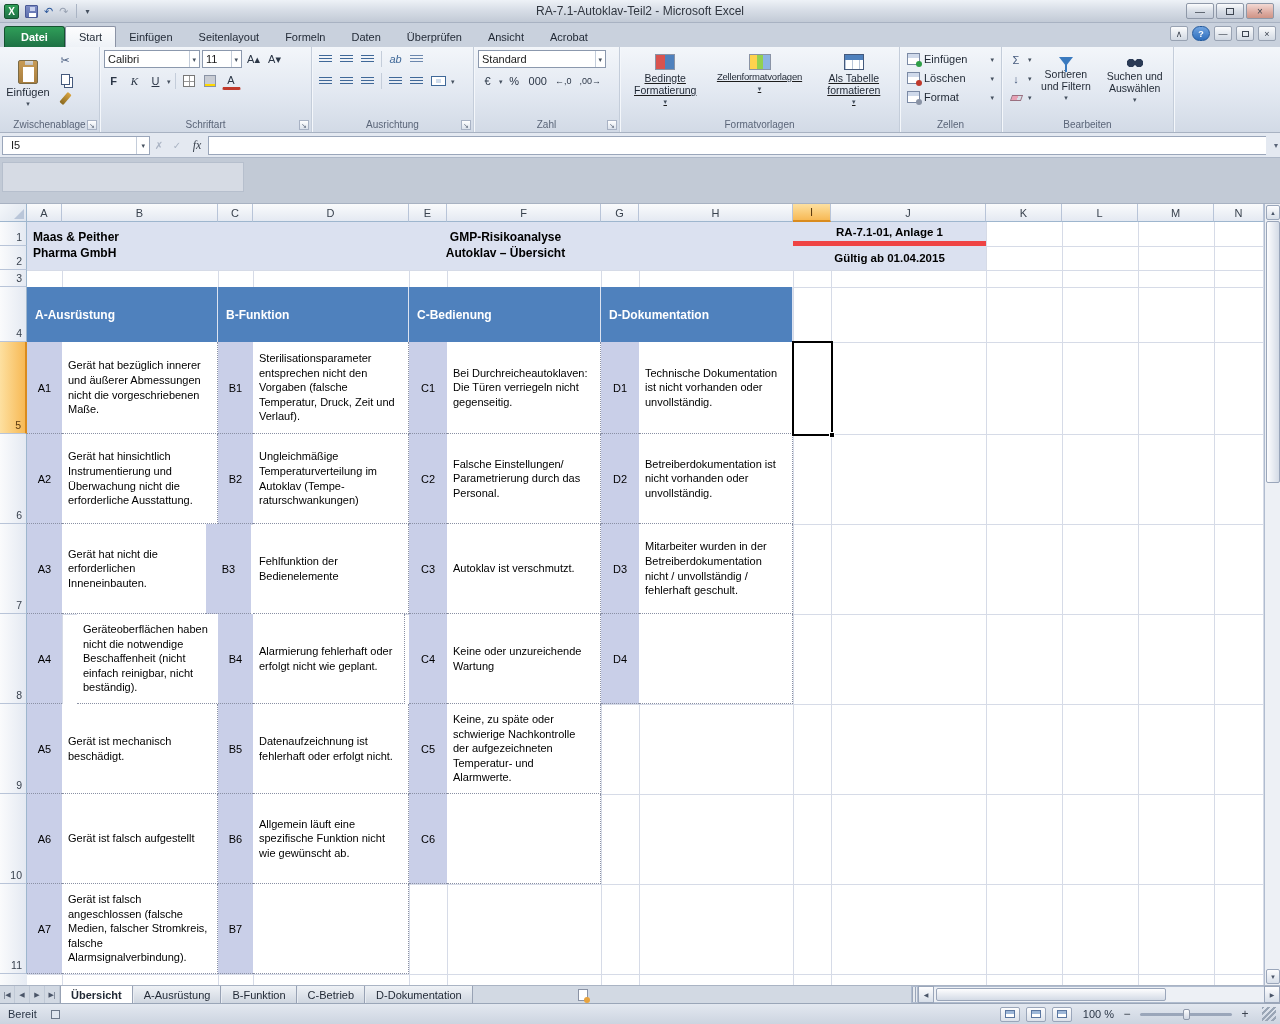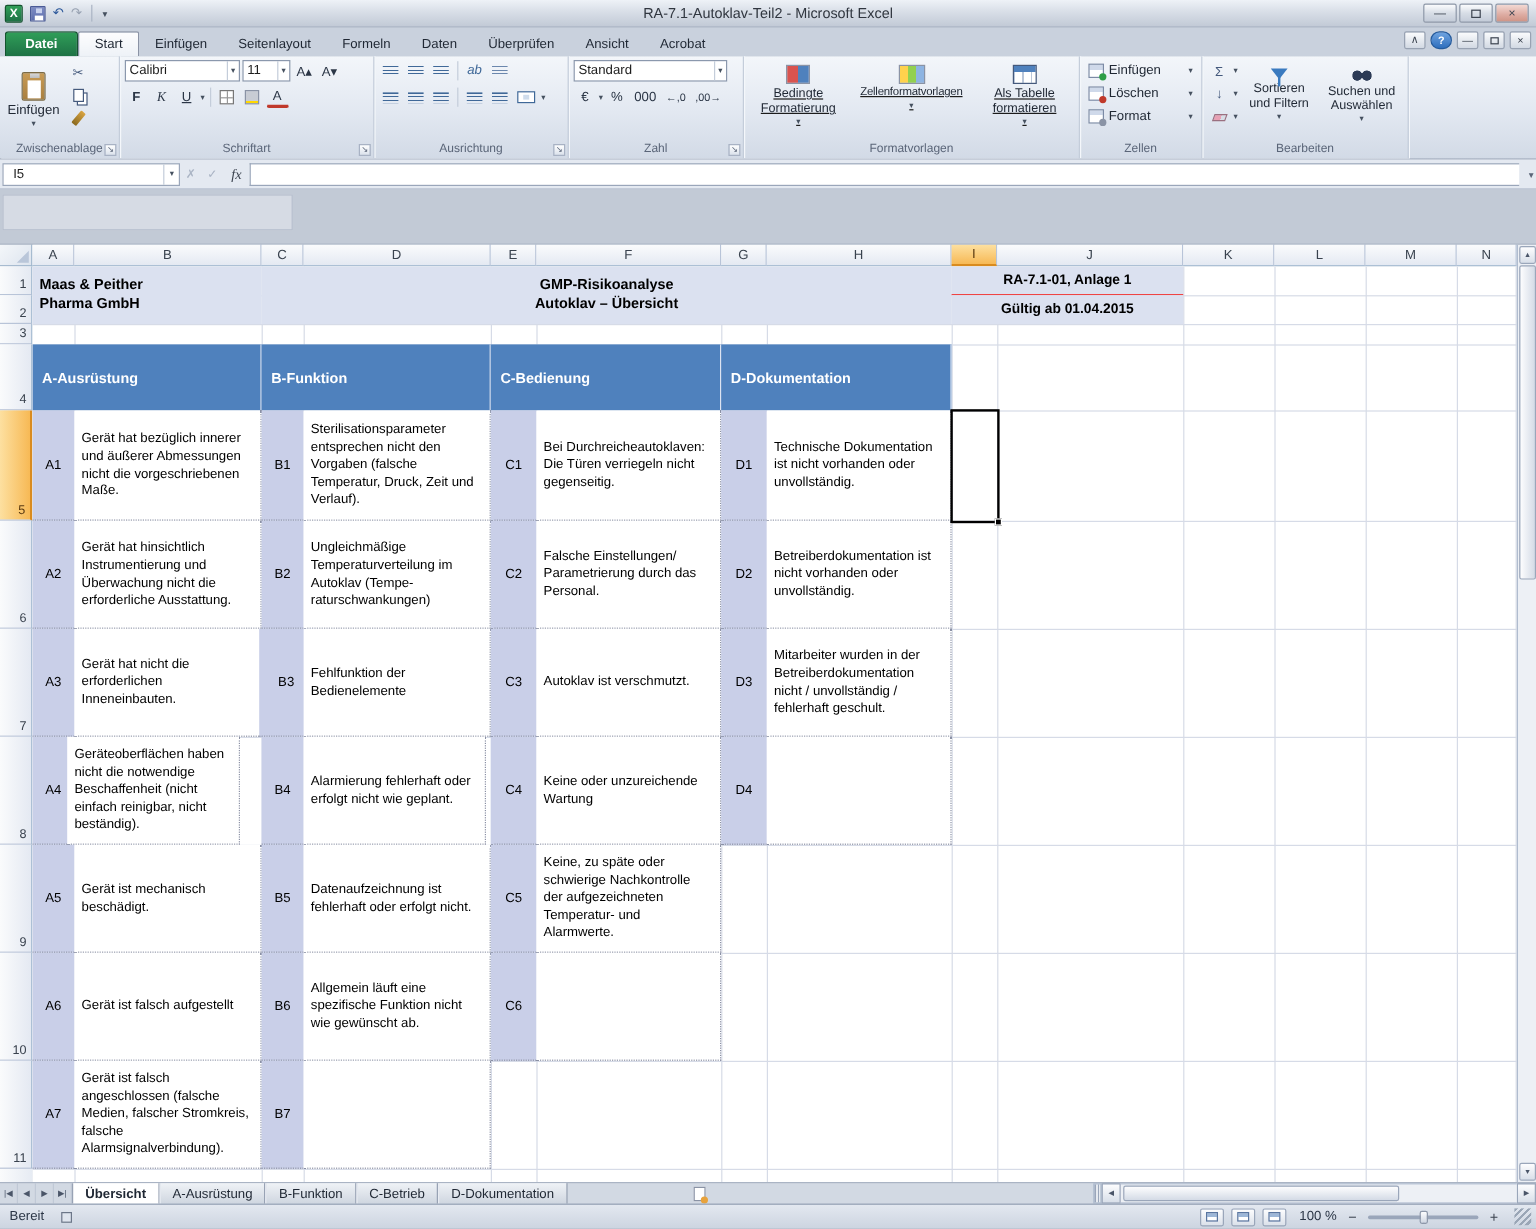--- a/index.html
+++ b/index.html
@@ -126,21 +126,21 @@
     background:linear-gradient(90deg,#fafbfc,#e4e9f2);border-bottom:1px solid #b8c4d8;border-right:1px solid #9eb6ce;}
   .row-h.sel{background:linear-gradient(90deg,#fde0a0,#f7b955);border-right:2px solid #d98b1e;color:#5a3a10;}
   .grid-canvas{position:absolute;left:27px;top:222px;width:1237px;height:763px;background:#fff;overflow:hidden;}
   .gridlines{position:absolute;left:0;top:0;right:0;bottom:0;}
   .vline{position:absolute;top:0;bottom:0;width:1px;background:#d6dbe7;}
   .hline{position:absolute;left:0;right:0;height:1px;background:#d6dbe7;}
   .cc{position:absolute;font-size:11px;color:#000;}
   .band{background:#dbe1f0;font-weight:bold;font-size:12px;display:flex;flex-direction:column;justify-content:center;padding:2px 6px;line-height:1.3;}
   .band.center{align-items:center;text-align:center;}
   .ref{background:#dbe1f0;font-weight:bold;font-size:11.5px;display:flex;align-items:center;justify-content:center;}
-  .ref.topline{border-bottom:1px solid #ef4444;}
+  .ref.topline{border-bottom:5px solid #ef4444;}
   .sechdr{background:#4f81bd;color:#fff;font-weight:bold;font-size:12px;display:flex;align-items:center;padding-left:8px;border-right:1px solid #dce3f1;}
   .code{background:#c9cfe8;display:flex;align-items:center;justify-content:center;border-bottom:1px dotted #8a90a4;}
   .txt{background:#fff;display:flex;align-items:center;padding:3px 6px;line-height:1.32;
     border-bottom:1px dotted #8a90a4;border-right:1px dotted #8a90a4;}
   .txt span{display:block;width:100%;}
   .selection{position:absolute;border:2px solid #000;z-index:5;}
   .fillhandle{position:absolute;right:-4px;bottom:-4px;width:6px;height:6px;background:#000;border:1px solid #fff;}
   
   .vscroll{position:absolute;left:1264px;top:204px;width:16px;height:781px;background:#edf0f5;border-left:1px solid #b0bccf;}
   .vsb-btn{position:absolute;left:1px;width:14px;height:15px;border:1px solid #9aa6ba;border-radius:2px;
@@ -561,35 +561,35 @@
       </div>
     <div class="cc code" style="left:574px;top:212px;width:38px;height:90px">D2</div>
     <div class="cc txt" style="left:612px;top:212px;width:154px;height:90px">
         <span>Betreiberdokumentation ist nicht vorhanden oder unvollständig.</span>
       </div>
 
     <div class="cc code" style="left:0px;top:302px;width:35px;height:90px">A3</div>
     <div class="cc txt" style="left:35px;top:302px;width:156px;height:90px">
         <span>Gerät hat nicht die erforderlichen Inneneinbauten.</span>
       </div>
-    <div class="cc code" style="left:189px;top:302px;width:45px;height:90px">B3</div>
+    <div class="cc code" style="left:179px;top:302px;width:45px;height:90px">B3</div>
     <div class="cc txt" style="left:226px;top:302px;width:156px;height:90px">
         <span>Fehlfunktion der Bedienelemente</span>
       </div>
     <div class="cc code" style="left:382px;top:302px;width:38px;height:90px">C3</div>
     <div class="cc txt" style="left:420px;top:302px;width:154px;height:90px">
         <span>Autoklav ist verschmutzt.</span>
       </div>
     <div class="cc code" style="left:574px;top:302px;width:38px;height:90px">D3</div>
     <div class="cc txt" style="left:612px;top:302px;width:154px;height:90px">
         <span>Mitarbeiter wurden in der Betreiberdokumentation nicht / unvollständig / fehlerhaft geschult.</span>
       </div>
 
     <div class="cc code" style="left:0px;top:392px;width:35px;height:90px">A4</div>
-    <div class="cc txt" style="left:29px;top:392px;width:144px;height:90px">
+    <div class="cc txt" style="left:50px;top:392px;width:144px;height:90px">
         <span>Geräteoberflächen haben nicht die notwendige Beschaffenheit (nicht einfach reinigbar, nicht beständig).</span>
       </div>
     <div class="cc code" style="left:191px;top:392px;width:35px;height:90px">B4</div>
     <div class="cc txt" style="left:226px;top:392px;width:152px;height:90px">
         <span>Alarmierung fehlerhaft oder erfolgt nicht wie geplant.</span>
       </div>
     <div class="cc code" style="left:382px;top:392px;width:38px;height:90px">C4</div>
     <div class="cc txt" style="left:420px;top:392px;width:154px;height:90px">
         <span>Keine oder unzureichende Wartung</span>
       </div>

